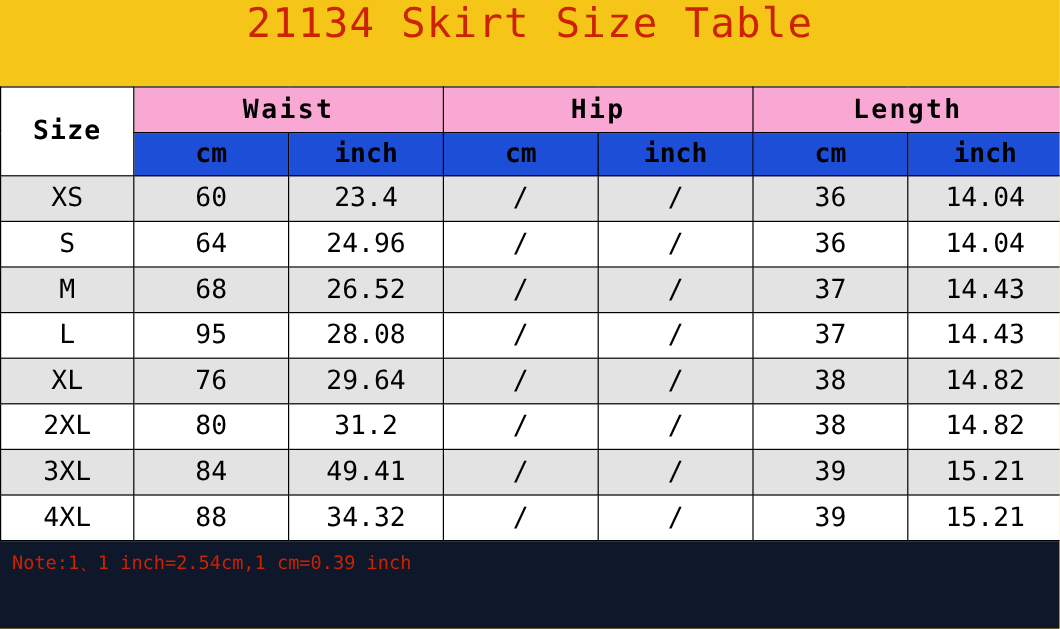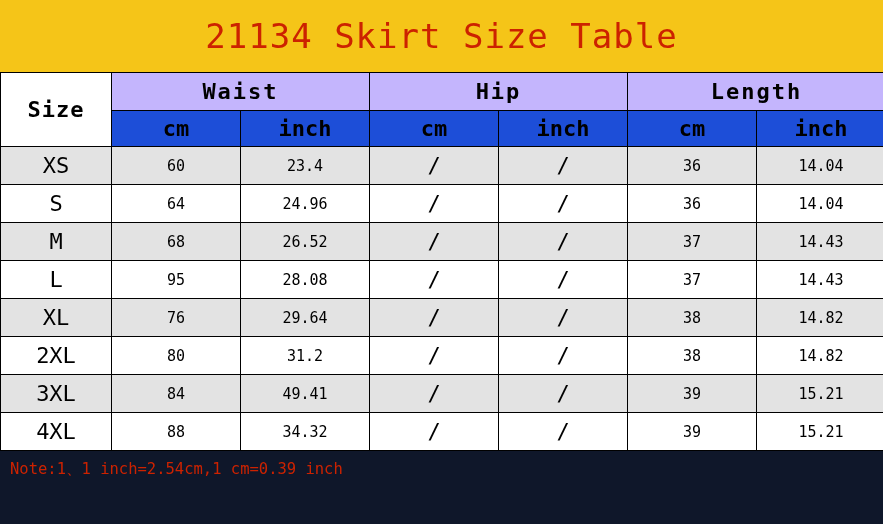--- a/index.html
+++ b/index.html
@@ -17,21 +17,21 @@
     width: 883px;
     height: 524px;
     background: #f5c518;
     box-sizing: border-box;
     display: flex;
     flex-direction: column;
   }
   .title-bar {
     height: 72px;
     display: flex;
-    align-items: center;
+    align-items: flex-start;
     justify-content: center;
     background: #f5c518;
   }
   .title {
     color: #cc2200;
     font-size: 34px;
     font-family: "DejaVu Sans Mono", monospace;
     letter-spacing: 1px;
     white-space: nowrap;
   }
@@ -46,35 +46,35 @@
     border: 1px solid #000000;
     text-align: center;
     font-family: "DejaVu Sans Mono", monospace;
     color: #000000;
     padding: 0;
   }
   .hdr-group {
     height: 37px;
     font-size: 22px;
     letter-spacing: 2px;
-    background: #c4b5fd;
+    background: #f9a8d4;
   }
   .hdr-sub {
     height: 35px;
     font-size: 22px;
     background: #1d4ed8;
   }
   .size-head {
     font-size: 22px;
     letter-spacing: 1px;
     background: #ffffff;
   }
   tbody tr td {
     height: 37px;
-    font-size: 15px;
+    font-size: 22px;
   }
   tbody tr.odd td {
     background: #e3e3e3;
   }
   tbody tr.even td {
     background: #ffffff;
   }
   td.size-cell {
     font-size: 22px;
   }

